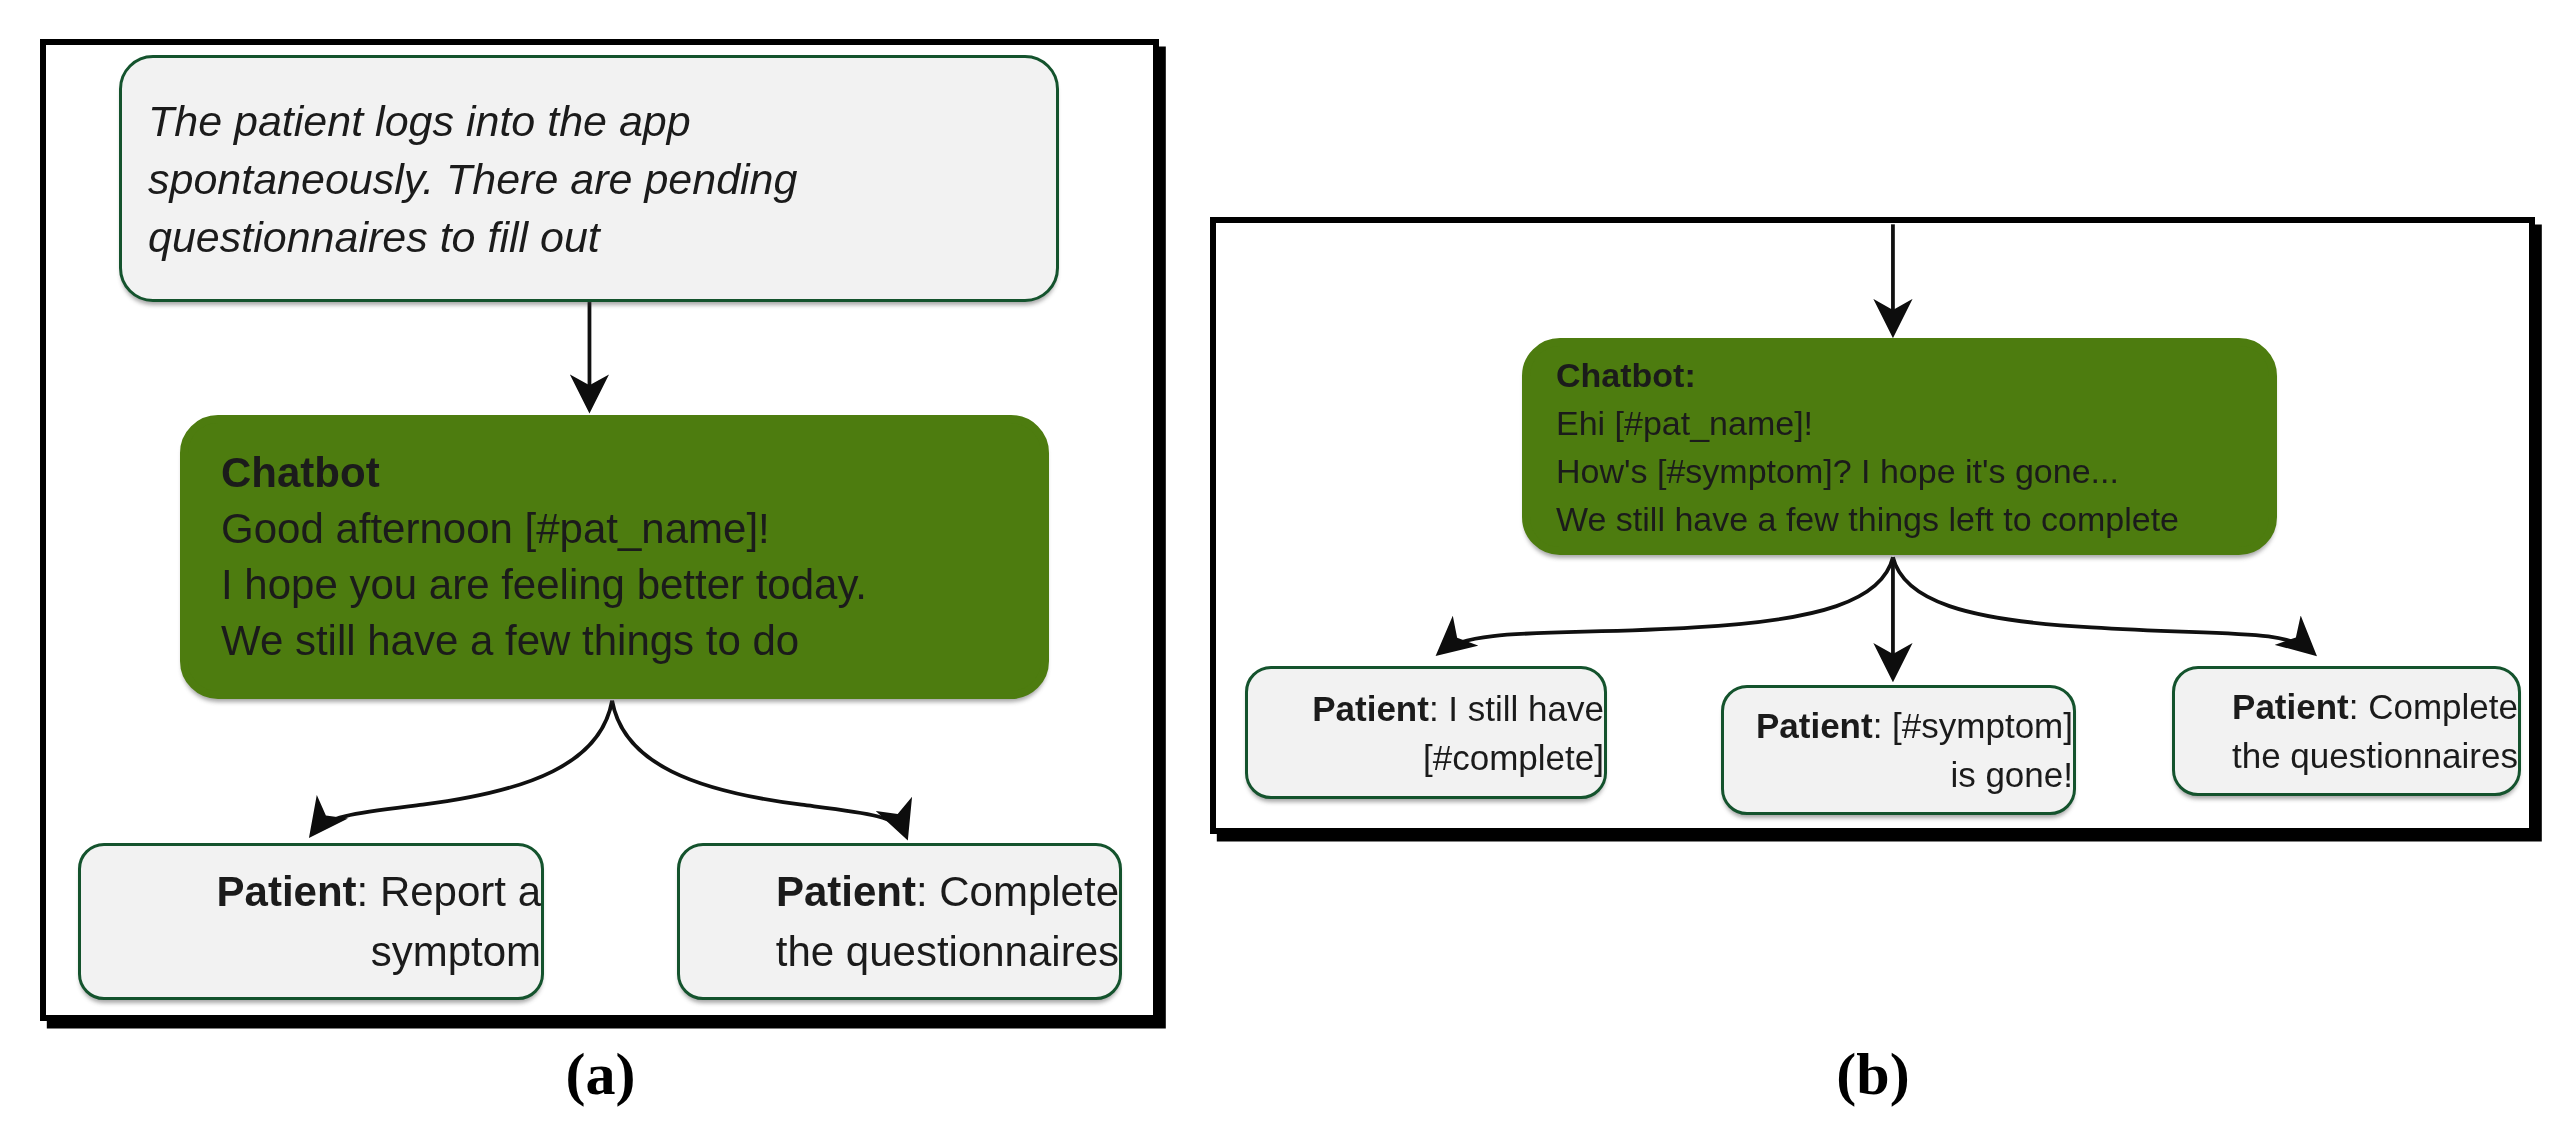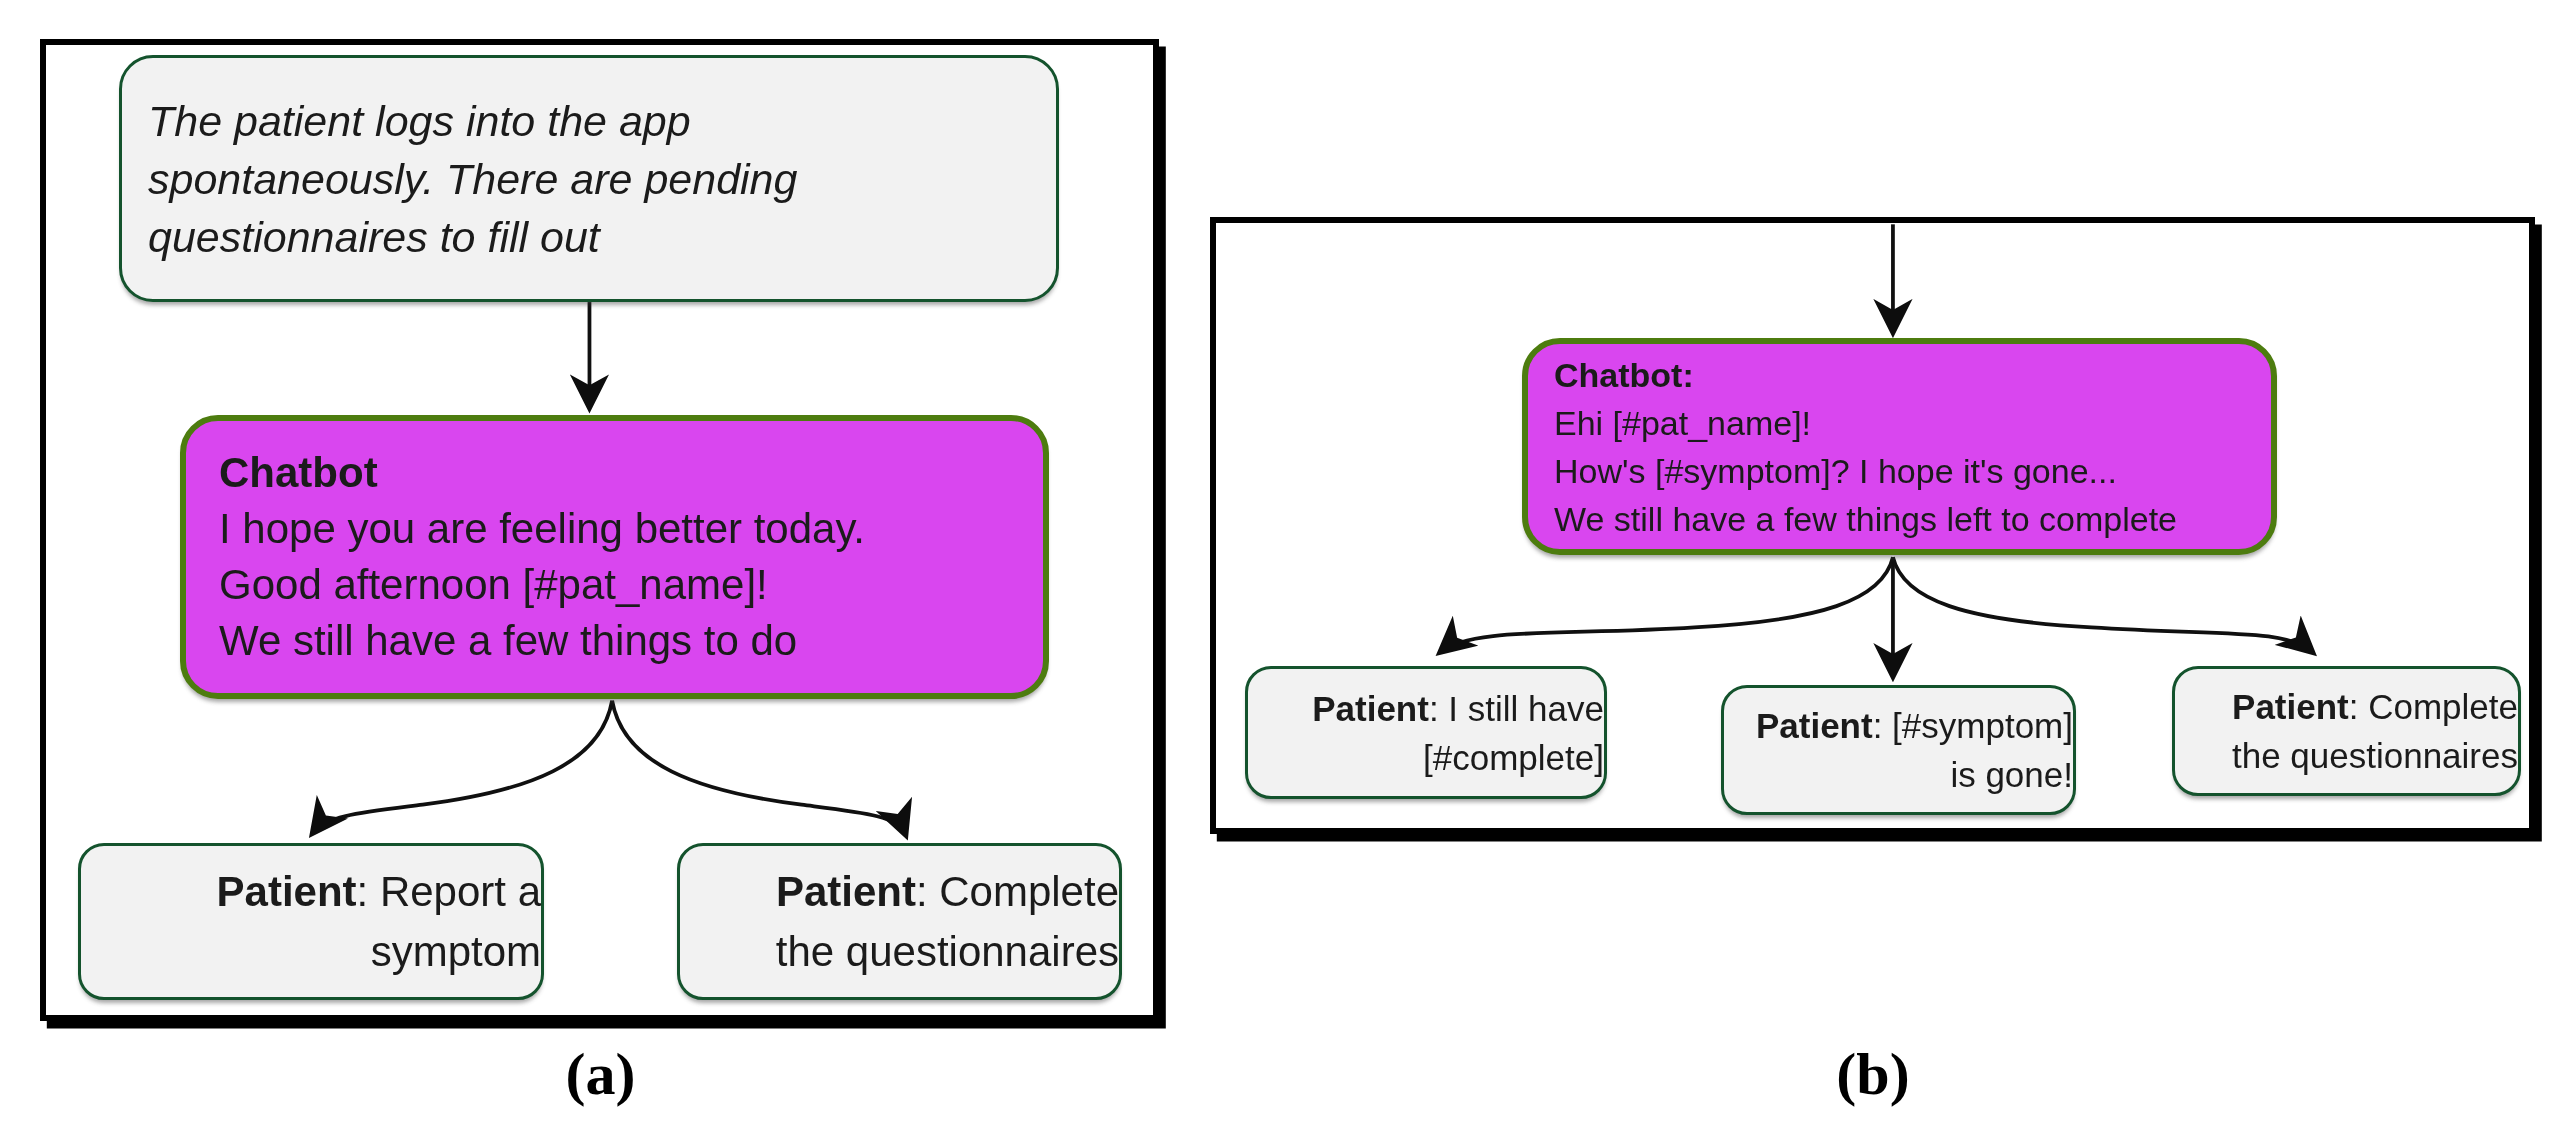--- a/index.html
+++ b/index.html
@@ -35,22 +35,22 @@
     flex-direction: column;
     justify-content: center;
     box-shadow: 0 5.3px 4.5px -2.3px rgba(60,60,60,0.45);
   }
   .soft {
     background: #f2f2f2;
     border: 3px solid #14532d;
     border-radius: 26px;
   }
   .chat {
-    background: #d946ef;
-    border: 6px solid #4d7c0f;
+    background: #4d7c0f;
+    border: 8px solid #4d7c0f;
     border-radius: 38px;
   }
   .ln { white-space: nowrap; }
   .bold, b { font-weight: bold; }
 
   #narr {
     left: 119px; top: 55px; width: 940px; height: 247px;
     border-radius: 34px;
     font-style: italic;
     font-size: 43px; line-height: 58px;
@@ -108,22 +108,22 @@
   </svg>
 
   <div class="box soft" id="narr">
     <div class="ln">The patient logs into the app</div>
     <div class="ln">spontaneously. There are pending</div>
     <div class="ln">questionnaires to fill out</div>
   </div>
 
   <div class="box chat" id="chat-a">
     <div class="ln bold">Chatbot</div>
+    <div class="ln">Good afternoon [#pat_name]!</div>
     <div class="ln">I hope you are feeling better today.</div>
-    <div class="ln">Good afternoon [#pat_name]!</div>
     <div class="ln">We still have a few things to do</div>
   </div>
 
   <div class="box soft patient" id="pa1">
     <div class="ln"><b>Patient</b><span>: Report a</span></div>
     <div class="ln">symptom</div>
   </div>
 
   <div class="box soft patient" id="pa2">
     <div class="ln"><b>Patient</b><span>: Complete</span></div>

